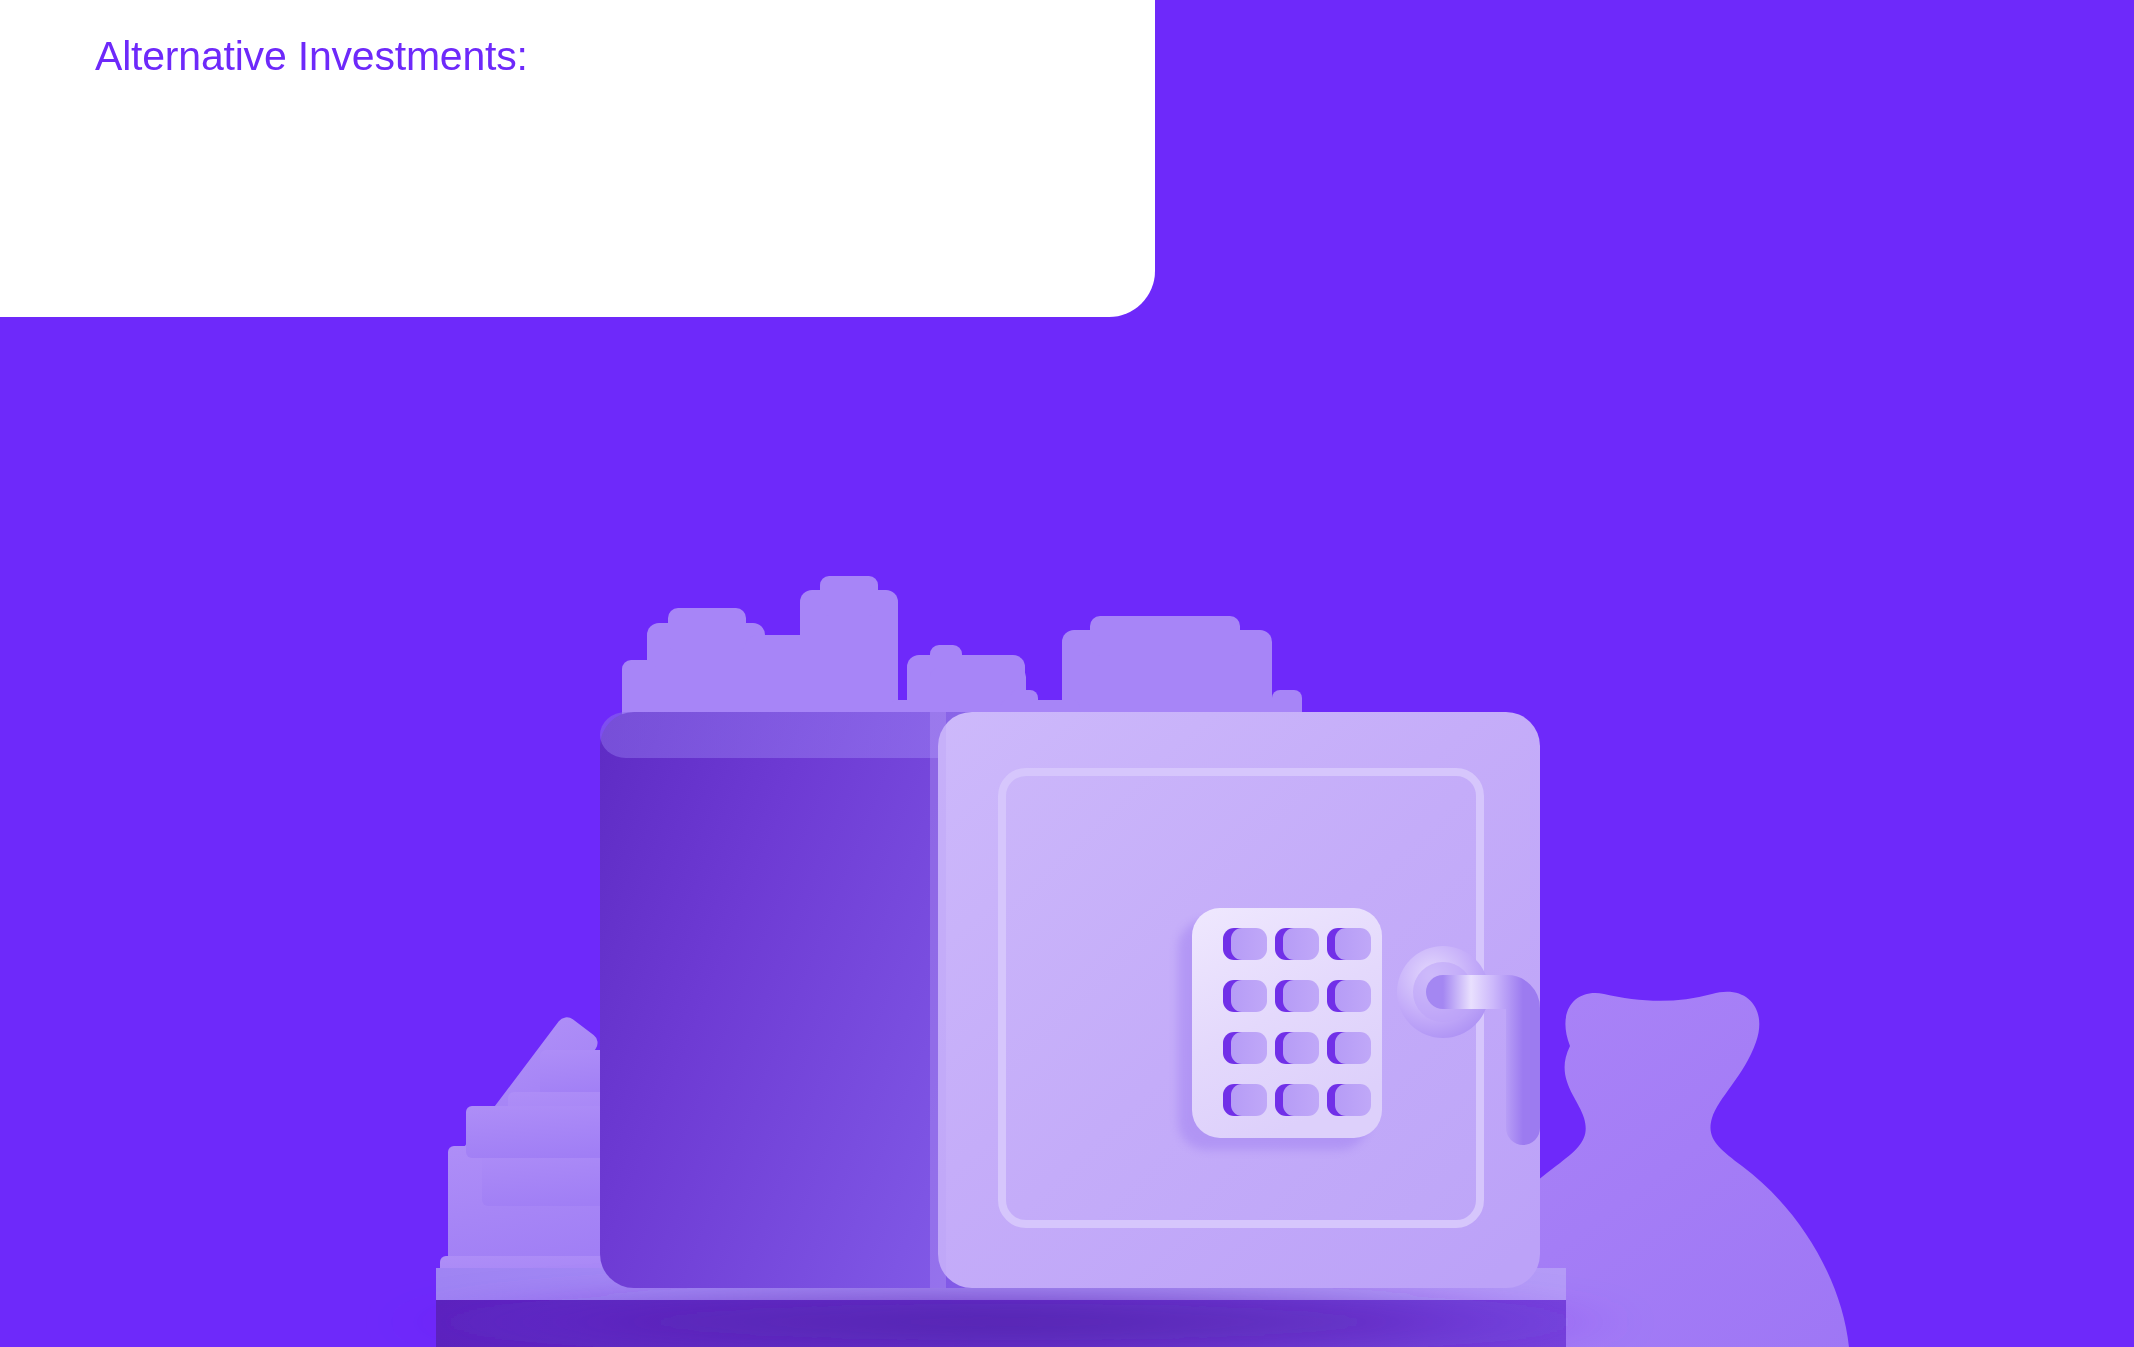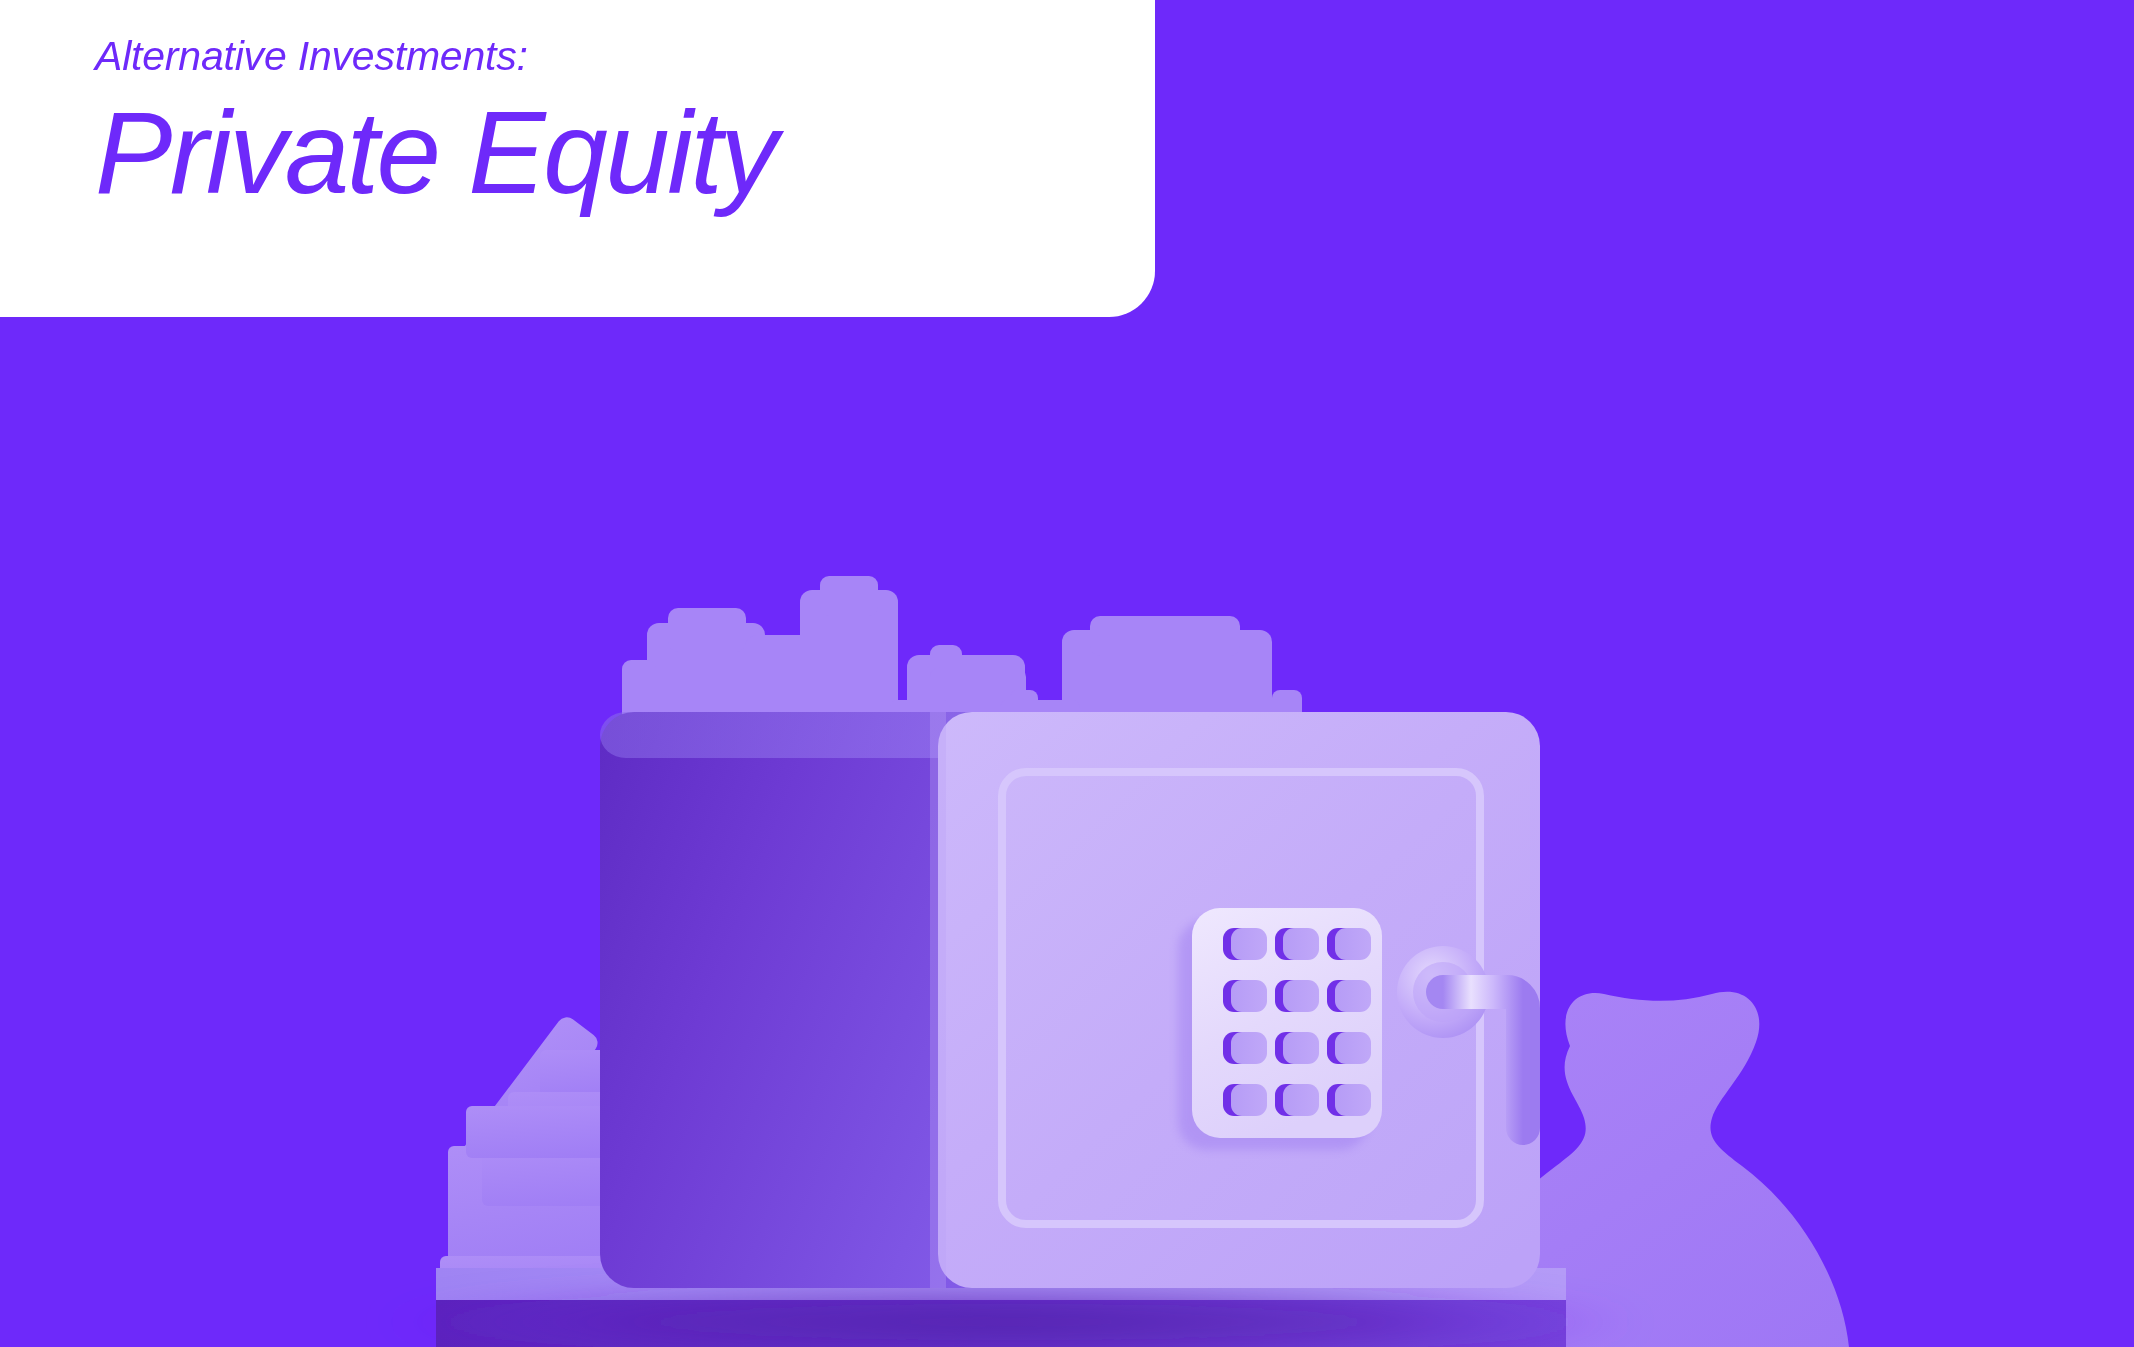--- a/index.html
+++ b/index.html
@@ -22,21 +22,20 @@
     left:-60px; top:-60px;
     width:1215px; height:377px;
     background:#FFFFFF;
     border-radius:0 0 46px 0;
     z-index:40;
   }
   #title-inner{
     position:absolute;
     left:155px; top:95px;
     width:1020px;
-    font-style:italic;
   }
   #eyebrow{
     font-size:41px;
     line-height:1.05;
     font-weight:400;
     color:#6E29FA;
     letter-spacing:-0.2px;
     white-space:nowrap;
   }
   #headline{
@@ -274,17 +273,16 @@
       </g>
 
       <rect x="930" y="712" width="16" height="576" fill="#B9A0F7" opacity="0.35"></rect>
 
     </svg>
   </div>
 
   <div id="title-card">
     <div id="title-inner">
       <div id="eyebrow">Alternative Investments:</div>
-      <h1 id="headline">Private Equity</h1>
     </div>
   </div>
 
 </div>
 
 </body></html>

